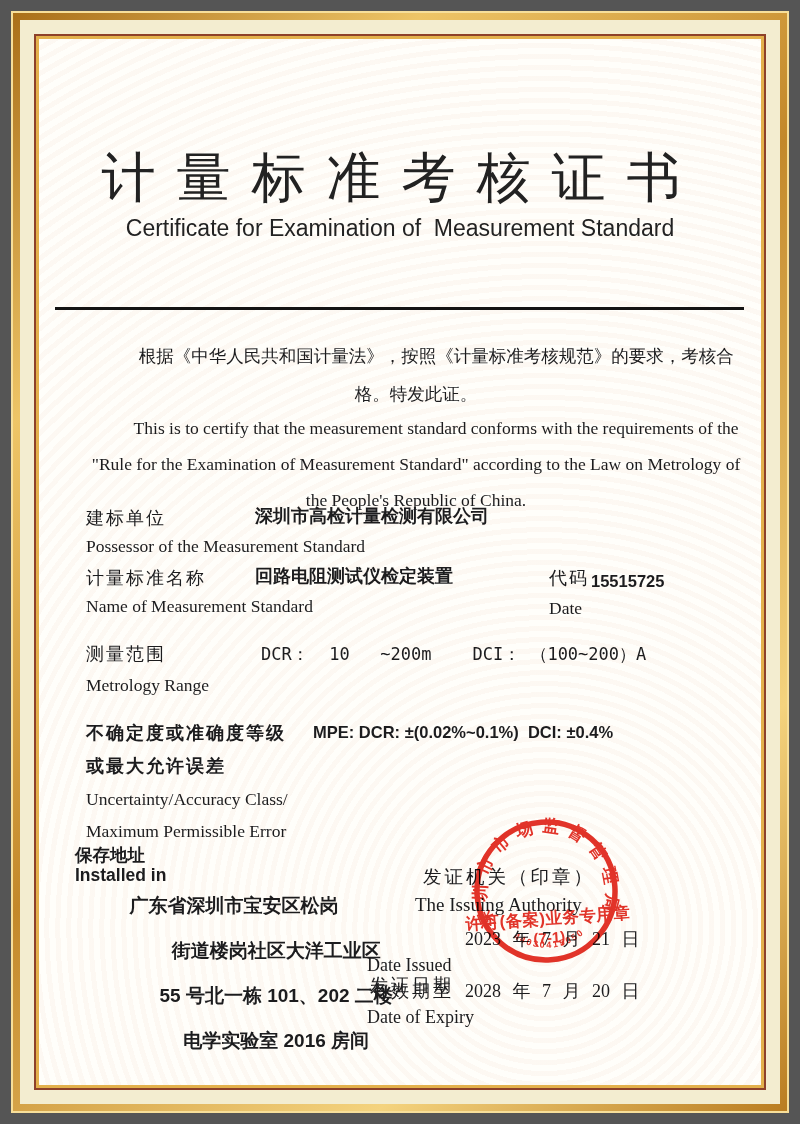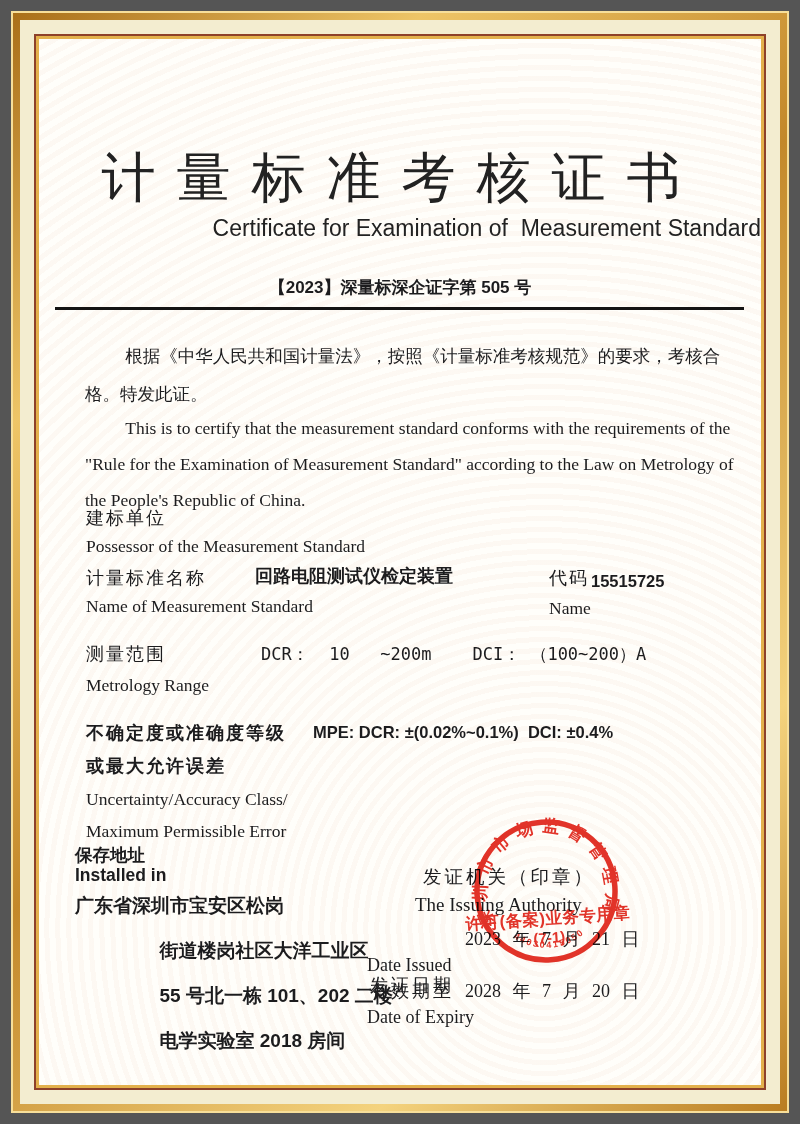--- a/index.html
+++ b/index.html
@@ -12,24 +12,24 @@
       #b07a22;}
   .f-gold{height:100%;box-sizing:border-box;padding:9px;
     background:linear-gradient(135deg,#a96e18 0%,#eec567 22%,#c3882a 48%,#f4d37e 78%,#b97c20 100%);
     box-shadow:inset 0 0 0 2px #f7df9a;}
   .f-cream{height:100%;box-sizing:border-box;padding:14px;background:#f3edd0;}
   .f-maroon{height:100%;box-sizing:border-box;padding:2px;background:#8d4129;}
   .f-gilt{height:100%;box-sizing:border-box;padding:3px;background:#e3b14c;}
   .paper{height:100%;box-sizing:border-box;position:relative;background-color:#fffefa;
     background-image:repeating-radial-gradient(circle at 70% 85%,rgba(214,140,100,.05) 0 5px,rgba(255,255,255,0) 5px 11px);}
   
-  .abs{position:absolute;white-space:pre;}
+  .abs{position:absolute;white-space:pre;text-align:center;}
   .title-cn{width:100%;text-align:center;font-size:54px;font-weight:400;
             letter-spacing:21px;padding-left:3px;box-sizing:border-box;color:#222;}
-  .title-en{width:100%;text-align:right;font-size:23px;
+  .title-en{width:100%;text-align:center;font-size:23px;
             font-family:"Liberation Sans","DejaVu Sans",sans-serif;color:#222;}
   .cert-no{width:100%;text-align:center;font-size:17px;font-weight:700;
            font-family:"Liberation Sans","DejaVu Sans",sans-serif;}
   .rule{position:absolute;background:#141414;height:3px;}
   .para{white-space:normal;text-indent:2.3em;font-size:17.5px;}
   .para-cn{line-height:2.15;}
   .para-en{line-height:2.06;}
   .lab-cn{font-size:18px;letter-spacing:2px;}
   .lab-en{font-size:17.5px;}
   .val-bold{font-family:"Liberation Sans","DejaVu Sans",sans-serif;font-weight:700;font-size:18px;}
@@ -61,52 +61,52 @@
 <div class="page">
   <div class="f-ornate">
     <div class="f-gold">
       <div class="f-cream">
         <div class="f-maroon">
           <div class="f-gilt">
             <div class="paper">
 
               <div class="abs title-cn" style="top:103px;left:0;">计量标准考核证书</div>
               <div class="abs title-en" style="top:176px;left:0;">Certificate for Examination of  Measurement Standard</div>
-              <div class="abs cert-no" style="top:237px;left:0;">【2023】深量标深企证字第 505 号</div>
               <div class="rule" style="top:268px;left:16px;width:689px;"></div>
 
               <div class="abs para para-cn" style="top:299px;left:46px;width:662px;">根据《中华人民共和国计量法》，按照《计量标准考核规范》的要求，考核合格。特发此证。</div>
               <div class="abs para para-en" style="top:371px;left:46px;width:662px;">This is to certify that the measurement standard conforms with the  requirements of  the "Rule for the Examination of Measurement  Standard" according to the Law on Metrology of the People's Republic of China.</div>
 
               <div class="abs lab-cn" style="top:467px;left:47px;">建标单位</div>
+              <div class="abs val-bold" style="top:465px;left:216px;">深圳市高检计量检测有限公司</div>
               <div class="abs lab-en" style="top:497px;left:47px;">Possessor of the Measurement Standard</div>
 
               <div class="abs lab-cn" style="top:527px;left:47px;">计量标准名称</div>
               <div class="abs val-bold" style="top:525px;left:216px;">回路电阻测试仪检定装置</div>
               <div class="abs lab-cn" style="top:527px;left:510px;">代码</div>
               <div class="abs val-bold" style="top:533px;left:552px;font-size:16.5px;">15515725</div>
               <div class="abs lab-en" style="top:557px;left:47px;">Name of Measurement Standard</div>
-              <div class="abs lab-en" style="top:559px;left:510px;">Name</div>
+              <div class="abs lab-en" style="top:559px;left:510px;">Date</div>
 
               <div class="abs lab-cn" style="top:603px;left:47px;">测量范围</div>
               <div class="abs val-mono" style="top:604px;left:222px;">DCR：  10   ~200m    DCI： （100~200）A</div>
               <div class="abs lab-en" style="top:636px;left:47px;">Metrology Range</div>
 
               <div class="abs lab-cn" style="top:682px;left:47px;font-weight:600;">不确定度或准确度等级</div>
               <div class="abs val-mpe" style="top:684px;left:274px;">MPE: DCR: ±(0.02%~0.1%)  DCI: ±0.4%</div>
               <div class="abs lab-cn" style="top:715px;left:47px;font-weight:600;">或最大允许误差</div>
               <div class="abs lab-en" style="top:750px;left:47px;">Uncertainty/Accuracy Class/</div>
               <div class="abs lab-en" style="top:782px;left:47px;">Maximum Permissible Error</div>
 
               <div class="abs bold-sans" style="top:804px;left:36px;font-size:17.5px;">保存地址</div>
               <div class="abs bold-sans" style="top:826px;left:36px;font-size:17.5px;">Installed in</div>
               <div class="abs bold-sans addr" style="top:856px;left:36px;"><span>广东省深圳市宝安区松岗</span><br>
                 <span>街道楼岗社区大洋工业区</span><br>
                 <span>55 号北一栋 101、202 二楼</span><br>
-                <span>电学实验室 2018 房间</span></div>
+                <span>电学实验室 2016 房间</span></div>
 
               <div class="abs auth" style="top:825px;left:384px;">发证机关（印章）</div>
               <div class="abs auth-en" style="top:855px;left:376px;">The Issuing Authority</div>
 
               <div class="abs date-lab" style="top:888px;left:331px;margin-top:46px;">发证日期</div>
               <div class="abs date-val" style="top:888px;left:426px;">2023 年 7 月 21 日</div>
               <div class="abs date-en" style="top:916px;left:328px;">Date Issued</div>
 
               <div class="abs date-lab" style="top:940px;left:331px;">有效期至</div>
               <div class="abs date-val" style="top:940px;left:426px;">2028 年 7 月 20 日</div>

